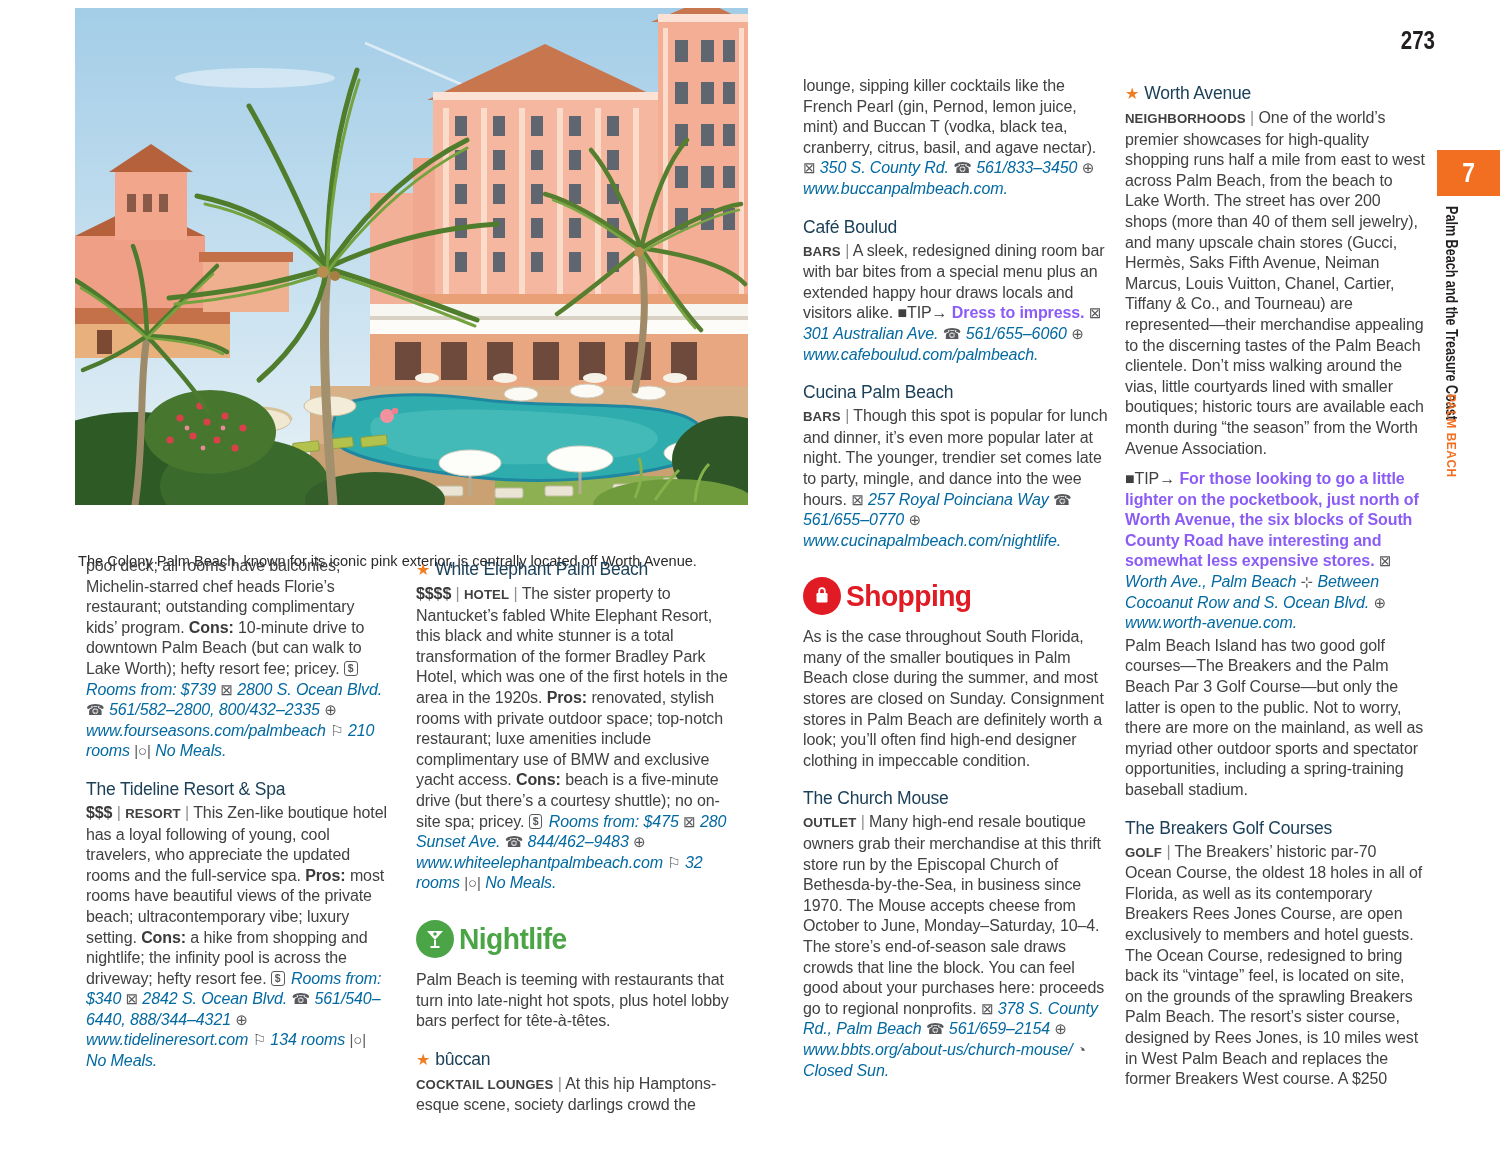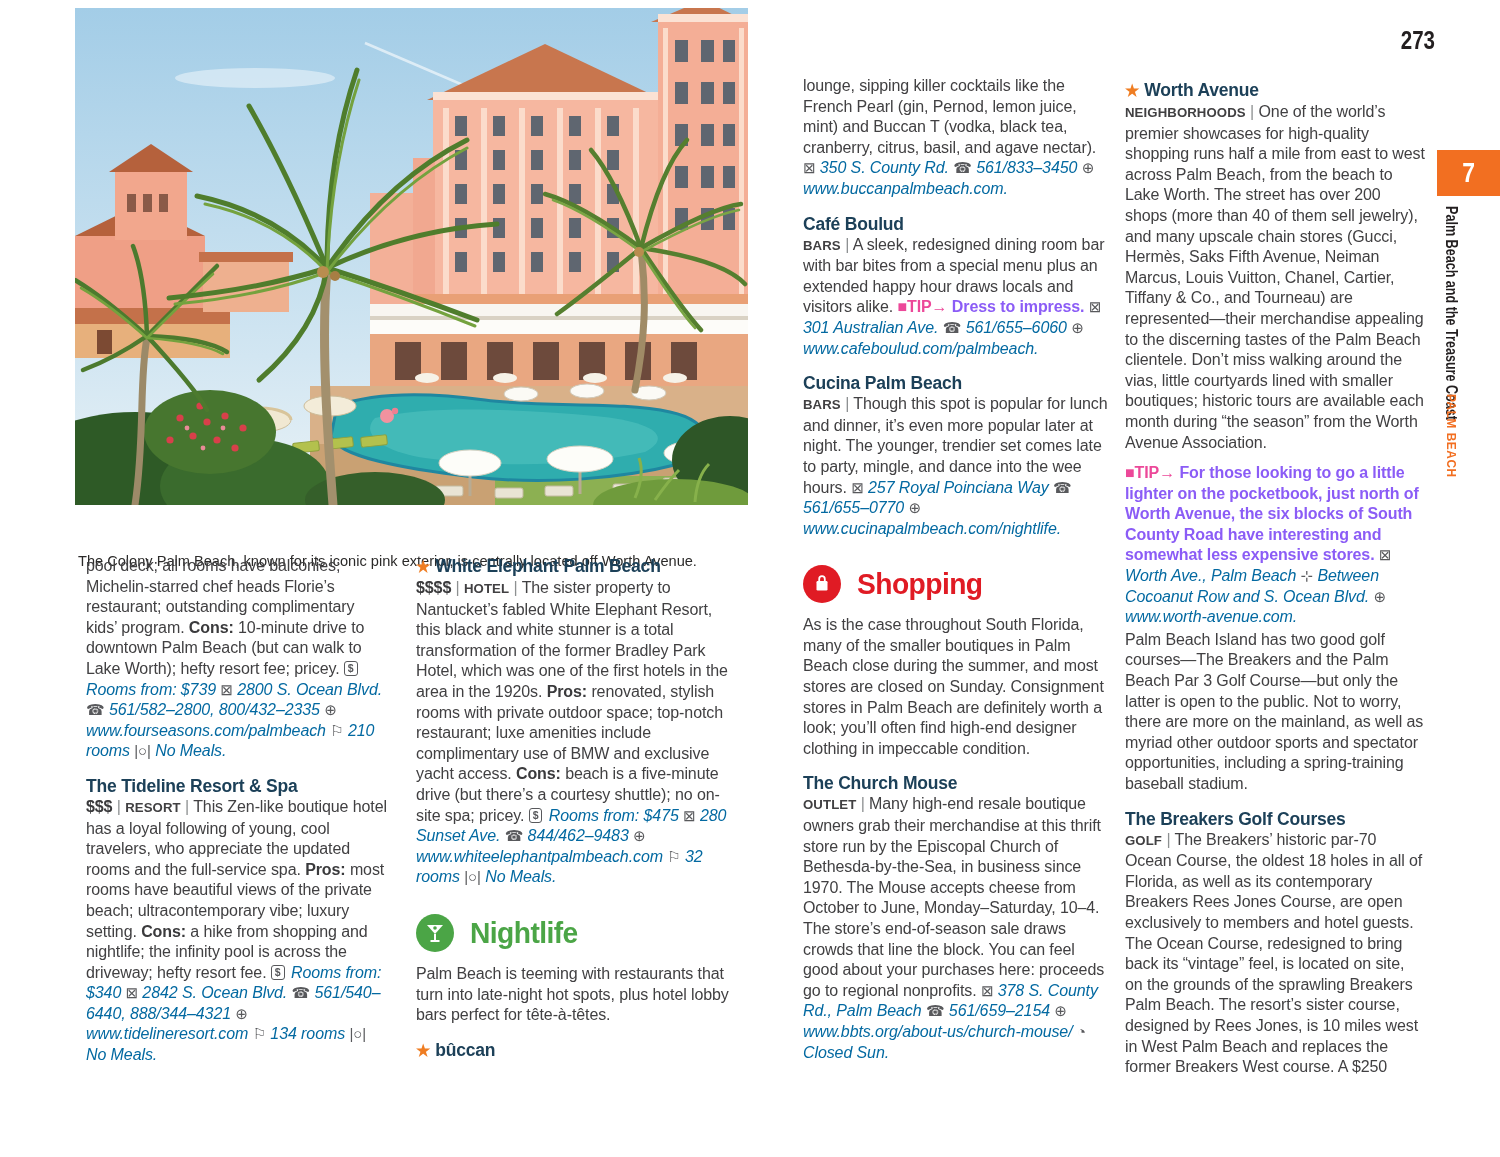--- a/index.html
+++ b/index.html
@@ -10,36 +10,36 @@
   .photo svg{display:block;width:673px;height:497px;}
   .photo-caption{position:absolute;left:78px;top:513px;width:670px;font-size:14.6px;line-height:18px;color:#2b2a29;margin-top:39px;}
 
   
   .col{position:absolute;font-size:16px;line-height:20.6px;letter-spacing:-0.1px;}
   .col-1{left:86px;top:556px;width:302px;}
   .col-2{left:416px;top:556px;width:316px;}
   .col-3{left:803px;top:76px;width:305px;}
   .col-4{left:1125px;top:80px;width:300px;}
   .para{margin:0 0 2px 0;}
-  .listing-title{margin:14px 0 1px 0;font-size:17.5px;line-height:20px;color:#1c4058;font-weight:700;letter-spacing:-0.2px;}
+  .listing-title{margin:14px 0 1px 0;font-size:17.5px;line-height:26px;color:#1c4058;font-weight:400;letter-spacing:-0.2px;}
   .listing-title.first{margin-top:0;}
   .star{color:#ef7d22;margin-right:5px;font-size:16px;}
 
   
   .r-b{font-weight:700;color:#3a3a3c;}
   .r-lbl{font-weight:700;font-size:13.2px;color:#414042;letter-spacing:.1px;}
   .r-sep{color:#8d9091;}
   .r-i{font-style:italic;color:#0369a1;}
   .r-ic{color:#58595c;font-size:15px;}
   .r-price{display:inline-block;border:1.4px solid #58595c;border-radius:3px;font-size:10.5px;line-height:11px;padding:1px 3px;color:#58595c;font-weight:700;position:relative;top:-2px;margin-right:2px;}
-  .r-tip{color:#ec4899;font-weight:700;}
+  .r-tip{color:#404040;font-weight:400;}
   .r-tipb{color:#8b5cf6;font-weight:700;}
 
   
-  .section{display:flex;align-items:center;gap:16px;margin:26px 0 12px 0;}
+  .section{display:flex;align-items:center;gap:5px;margin:26px 0 12px 0;}
   .sec-icon{width:38px;height:38px;border-radius:50%;flex:0 0 auto;display:flex;align-items:center;justify-content:center;}
   .sec-icon svg{display:block;}
   .sec-title{font-size:30px;font-weight:700;letter-spacing:-.6px;transform:scaleX(.94);transform-origin:left;}
   .sec-nightlife .sec-icon{background:#4ba546;}  .sec-nightlife .sec-title{color:#4ba546;}
   .sec-shopping  .sec-icon{background:#e01b24;}  .sec-shopping  .sec-title{color:#e01b24;}
   .sec-activities .sec-icon{background:#2aa9e0;} .sec-activities .sec-title{color:#2aa9e0;}
 
   
   .page-num{position:absolute;top:26px;left:1385px;width:50px;text-align:right;font-size:25px;font-weight:700;color:#231f20;transform:scaleX(.82);transform-origin:right;}
   .chapter-tab{position:absolute;left:1437px;top:150px;width:63px;height:46px;background:#f26f21;color:#fff;font-weight:700;font-size:27px;display:flex;align-items:center;justify-content:center;}
@@ -318,20 +318,21 @@
         <circle cx="12" cy="7" r="1.8" fill="#4ba546"></circle>
       </svg>
     </span>
     <span class="sec-title">Nightlife</span>
   </div>
   <p class="para">Palm Beach is teeming with restaurants that turn into late-night hot spots, plus hotel lobby bars perfect for tête-à-têtes.</p>
 
   <h3 class="listing-title">
     <span class="star">★</span><span>bûccan</span>
   </h3>
+  <p class="para"><span class="r-lbl">COCKTAIL LOUNGES</span><span class="r-sep"> | </span><span>At this hip Hamptons-esque scene, society darlings crowd the</span></p>
 </div>
 
 <div class="col col-3">
   <p class="para"><span>lounge, sipping killer cocktails like the French Pearl (gin, Pernod, lemon juice, mint) and Buccan T (vodka, black tea, cranberry, citrus, basil, and agave nectar). </span><span class="r-ic">⊠</span><span class="r-i"> 350 S. County Rd. </span><span class="r-ic">☎</span><span class="r-i"> 561/833–3450 </span><span class="r-ic">⊕</span><span class="r-i"> www.buccanpalmbeach.com.</span></p>
 
   <h3 class="listing-title">Café Boulud</h3>
   <p class="para"><span class="r-lbl">BARS</span><span class="r-sep"> | </span><span>A sleek, redesigned dining room bar with bar bites from a special menu plus an extended happy hour draws locals and visitors alike. </span><span class="r-tip">■TIP→</span><span class="r-tip"> </span><span class="r-tipb">Dress to impress.</span><span> </span><span class="r-ic">⊠</span><span class="r-i"> 301 Australian Ave. </span><span class="r-ic">☎</span><span class="r-i"> 561/655–6060 </span><span class="r-ic">⊕</span><span class="r-i"> www.cafeboulud.com/palmbeach.</span></p>
 
   <h3 class="listing-title">Cucina Palm Beach</h3>
   <p class="para"><span class="r-lbl">BARS</span><span class="r-sep"> | </span><span>Though this spot is popular for lunch and dinner, it’s even more popular later at night. The younger, trendier set comes late to party, mingle, and dance into the wee hours. </span><span class="r-ic">⊠</span><span class="r-i"> 257 Royal Poinciana Way </span><span class="r-ic">☎</span><span class="r-i"> 561/655–0770 </span><span class="r-ic">⊕</span><span class="r-i"> www.cucinapalmbeach.com/nightlife.</span></p>

